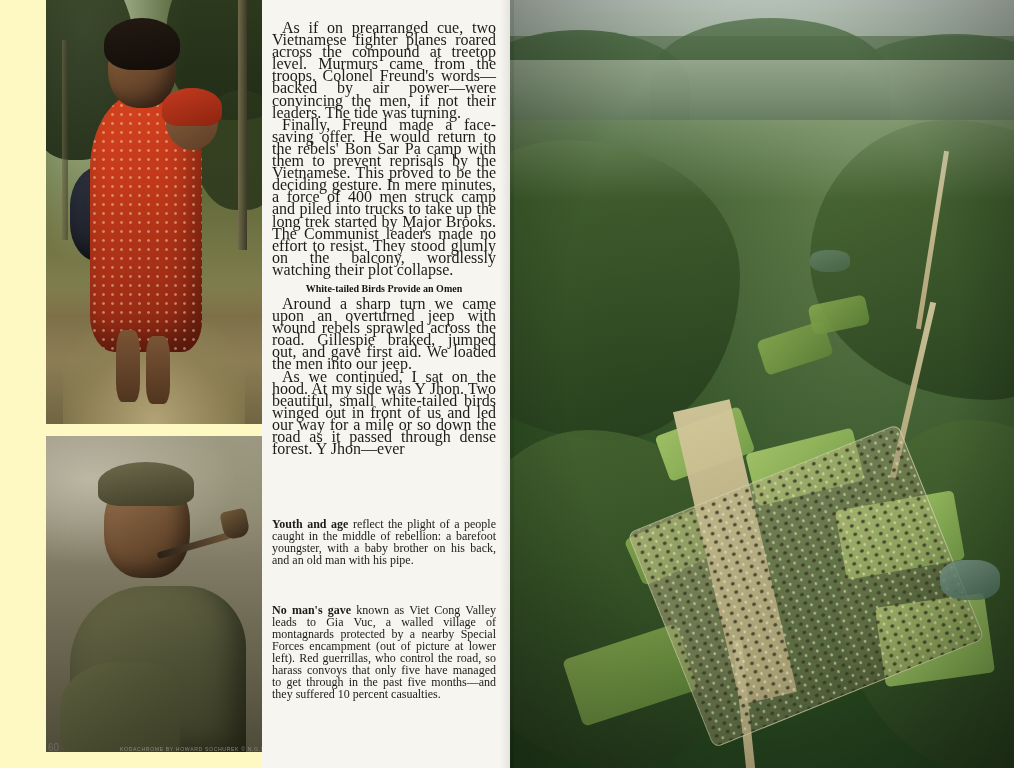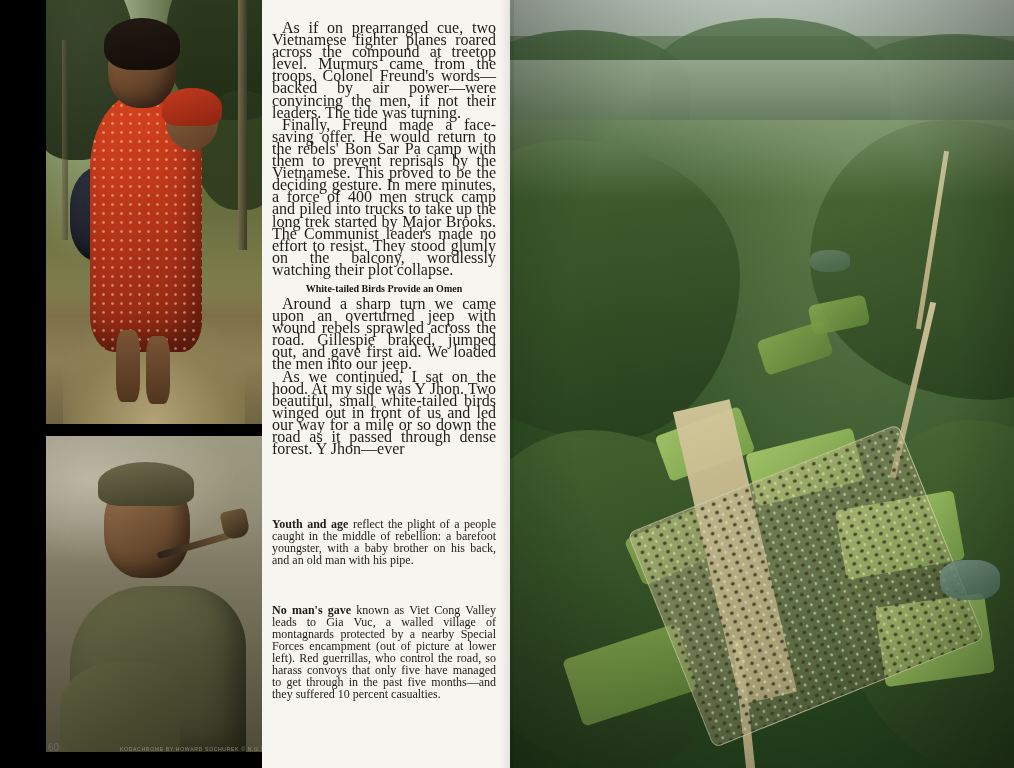--- a/index.html
+++ b/index.html
@@ -20,21 +20,21 @@
     background: #f6f4ef;
   }
 
   
   .photo-col {
     position: absolute;
     left: 0;
     top: 0;
     width: 287px;
     height: 768px;
-    background: #000000;
+    background: #fef9c3;
   }
   .photo-top {
     position: absolute;
     left: 46px;
     top: 0;
     width: 216px;
     height: 424px;
     overflow: hidden;
     background: #3b4a2a;
   }

